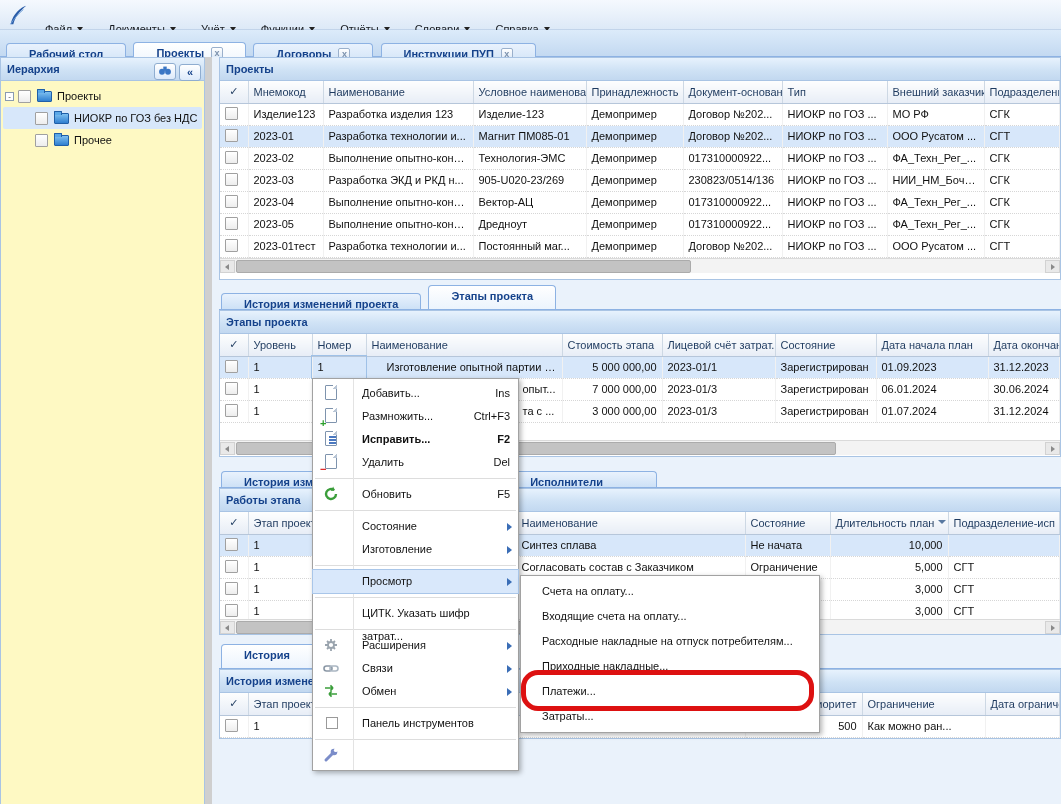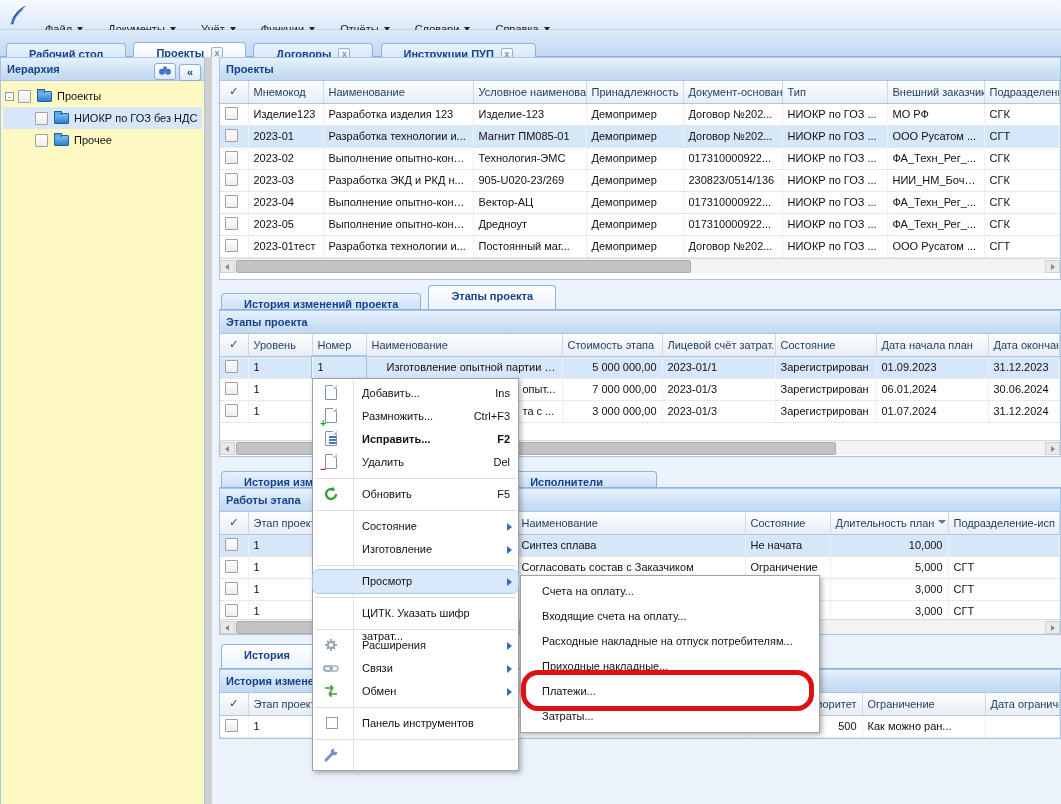--- a/index.html
+++ b/index.html
@@ -81,21 +81,21 @@
   .sb-btn.r i { right:4px; border-left:4px solid #8a8a8a; }
   .sb-thumb { position:absolute; top:1px; height:13px; background:#c3c3c3; border:1px solid #ababab; border-radius:2px; }
 
   
   .ctx { position:absolute; left:312px; top:378px; width:207px; background:#fff; border:1px solid #a2a2a2;
     box-shadow:2px 2px 5px rgba(0,0,0,.3); padding:3px 0; z-index:50; }
   .ctx-gutter { position:absolute; left:40px; top:0; bottom:0; width:0; border-left:1px solid #e3e3e3; }
   .ctx-item { position:relative; height:23px; line-height:23px; padding:0 8px 0 49px; color:#121212; cursor:pointer; }
   .ctx-item .short { float:right; color:#121212; }
   .ctx-item.bold { font-weight:bold; }
-  .ctx-item.hl { background:#d9e8fb; outline:1px solid #a9c6e9; border-radius:6px; }
+  .ctx-item.hl { background:#d9e8fb; outline:1px solid #a9c6e9; border-radius:0; }
   .ctx-sep { height:1px; background:#dddddd; margin:4px 2px; }
   .mi { position:absolute; left:10px; top:3px; width:16px; height:16px; }
   .sub-arrow { position:absolute; right:6px; top:7.5px; width:0; height:0;
     border-top:4px solid transparent; border-bottom:4px solid transparent; border-left:5px solid #3a6db6; }
   .icon-page { position:absolute; left:2px; top:0; width:12px; height:15px; background:#fff; border:1px solid #7e93ad; border-radius:1px; }
   .icon-page::before { content:""; position:absolute; right:-1px; top:-1px; width:4px; height:4px;
     background:linear-gradient(135deg,#fff 49%,#b9c6d6 50%); }
   .badge { position:absolute; left:-3px; bottom:-4px; font-size:11px; font-weight:bold; line-height:10px; }
   .badge.plus { color:#2ca02c; } .badge.minus { color:#d22; }
   .icon-edit::after { content:""; position:absolute; left:3px; top:4px; width:7px; height:2px; background:#4a78c0;

